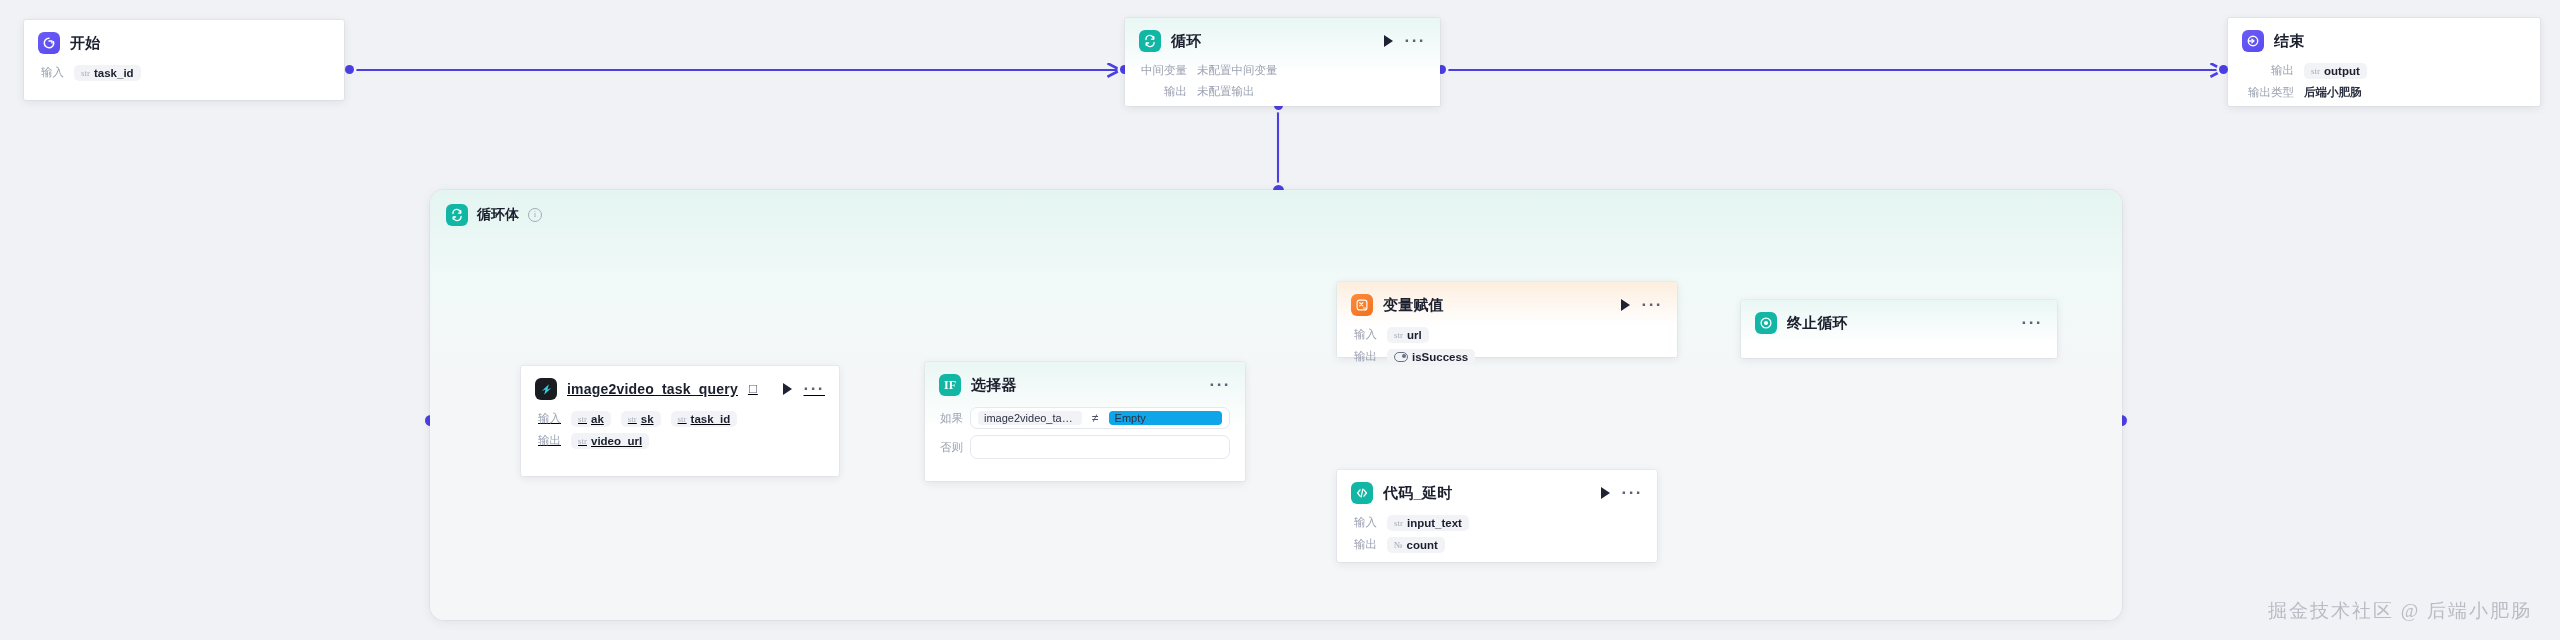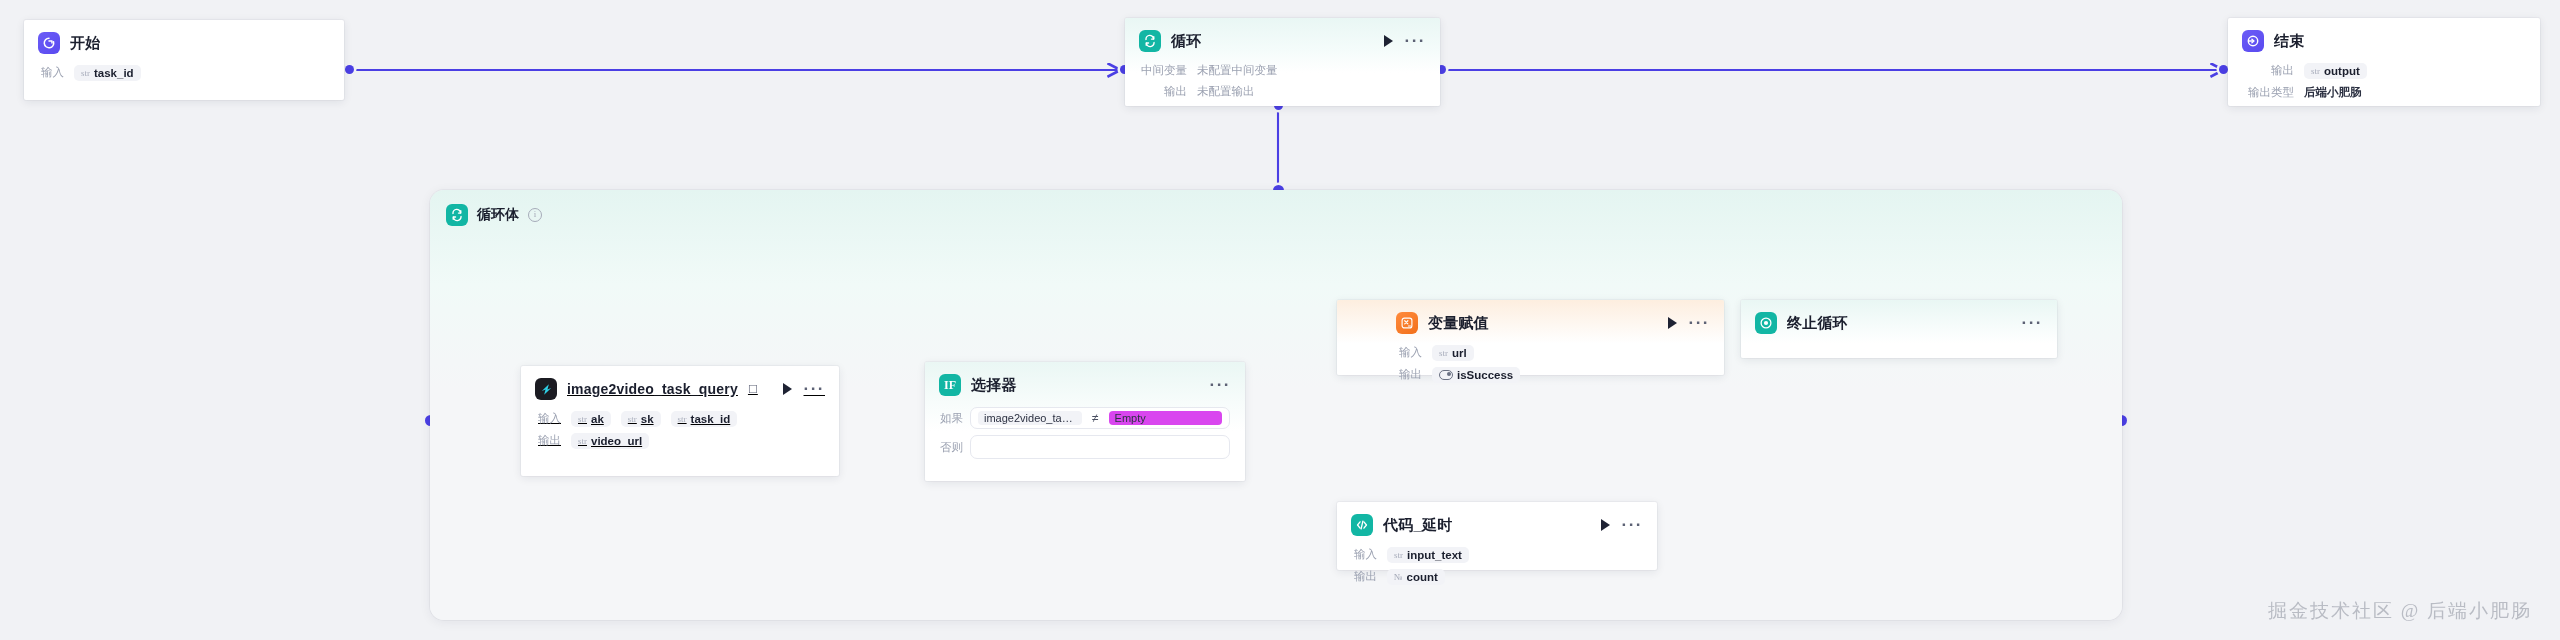--- a/index.html
+++ b/index.html
@@ -79,26 +79,26 @@
     background:linear-gradient(180deg,#eaf7f4 0%,#f7fcfb 34%,#ffffff 58%);}
   .sel-row{display:flex;align-items:center;gap:4px;padding:3px 15px;}
   .sel-label{font-size:11.5px;color:#9aa0b0;width:26px;flex:none;}
   .sel-box{
     flex:1;display:flex;align-items:center;gap:10px;
     background:#fff;border:1px solid #e6e8ef;border-radius:7px;padding:4px 7px;height:22px;box-sizing:border-box;
   }
   .sel-val{background:#f2f3f7;border-radius:4px;padding:1px 6px;font-size:11px;color:#2c3142;
     max-width:92px;overflow:hidden;text-overflow:ellipsis;white-space:nowrap;}
   .sel-op{font-size:12px;color:#4a4f61;}
-  .sel-val2{background:#d946ef;border-radius:4px;padding:1px 6px;font-size:11px;color:#2c3142;flex:1;}
+  .sel-val2{background:#0ea5e9;border-radius:4px;padding:1px 6px;font-size:11px;color:#2c3142;flex:1;}
   .sel-empty{flex:1;background:#fff;border:1px solid #e6e8ef;border-radius:7px;height:22px;}
 
-  #node-assign{left:1337px;top:300px;width:387px;height:75px;
-    background:linear-gradient(180deg,#fdeedf 0%,#fef8f2 34%,#ffffff 58%);padding-left:45px;}
-  #node-break{left:1337px;top:470px;width:320px;height:68px;margin-top:32px;}
+  #node-assign{left:1337px;top:282px;width:340px;height:75px;
+    background:linear-gradient(180deg,#fdeedf 0%,#fef8f2 34%,#ffffff 58%);}
+  #node-break{left:1337px;top:470px;width:320px;height:92px;}
   #node-terminate{left:1741px;top:300px;width:316px;height:58px;
     background:linear-gradient(180deg,#e9f7f4 0%,#f6fcfb 45%,#ffffff 75%);}
 
   
   .port{position:absolute;width:9px;height:9px;border-radius:50%;background:#4b3fe4;
     box-shadow:0 0 0 2.5px #f1f2f5;}
   .port.big{width:11px;height:11px;}
 
   #watermark{
     position:absolute;right:28px;bottom:16px;

